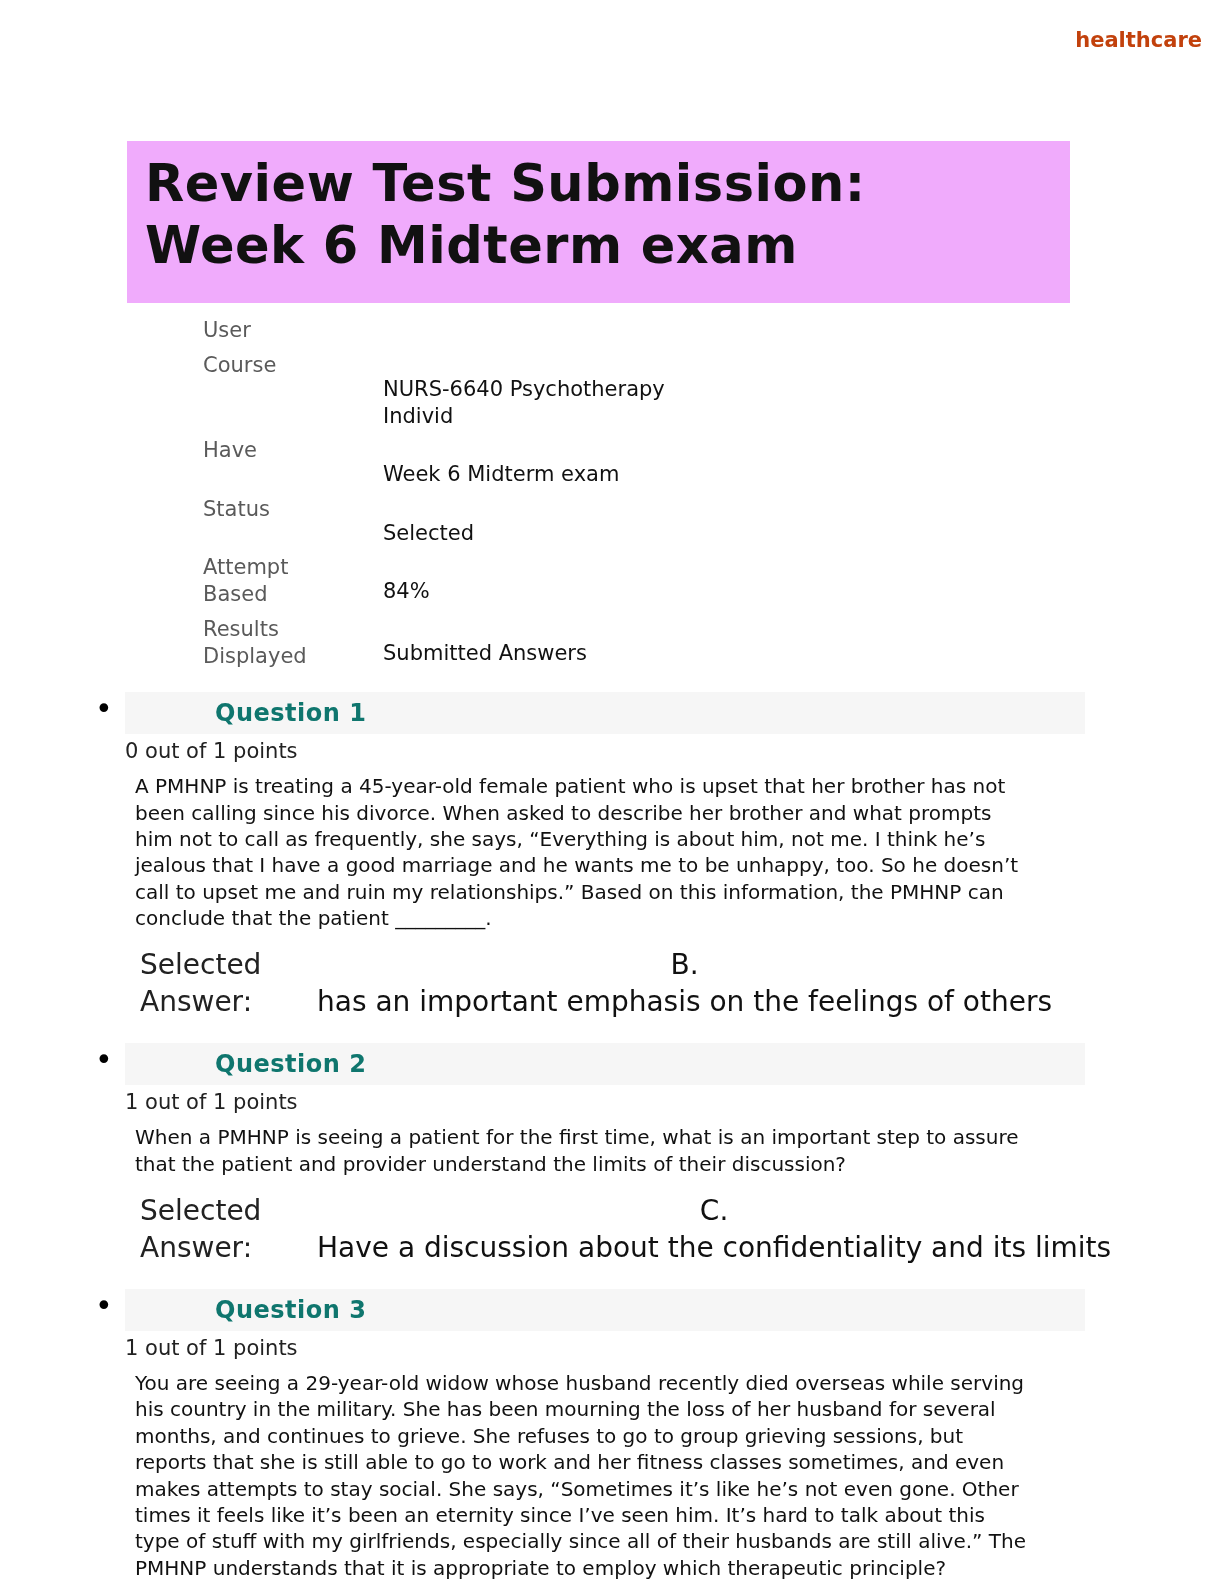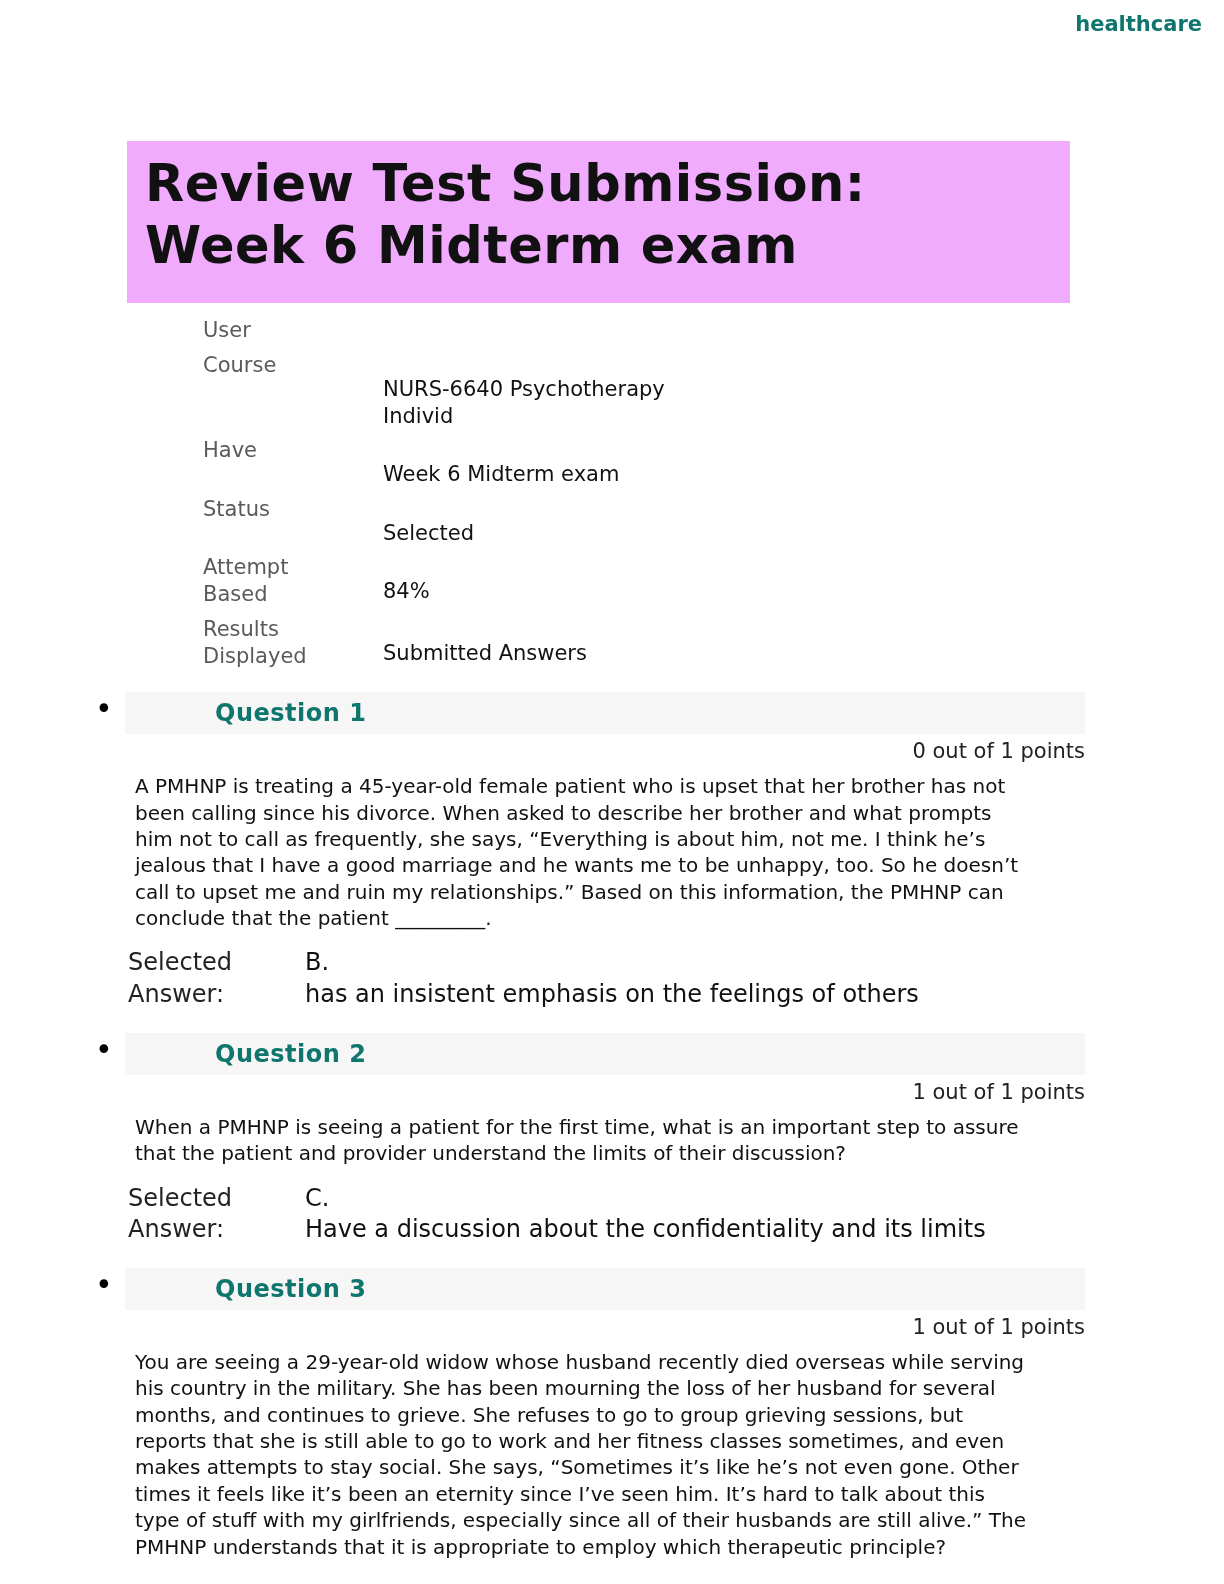--- a/index.html
+++ b/index.html
@@ -11,25 +11,25 @@
     position: relative;
     width: 1224px;
     height: 1584px;
     background: #ffffff;
     font-family: "DejaVu Sans", "Liberation Sans", sans-serif;
     color: #1a1a1a;
     overflow: hidden;
   }
   .watermark {
     position: absolute;
-    top: 12px;
+    top: 28px;
     right: 22px;
     font-size: 21px;
     font-weight: bold;
-    color: #0f766e;
+    color: #c2410c;
   }
   .title-block {
     margin: 141px 0 0 127px;
     width: 943px;
     background: #f0abfc;
     padding: 12px 0 26px 18px;
     box-sizing: border-box;
   }
   .title-line {
     display: block;
@@ -80,37 +80,38 @@
     box-sizing: border-box;
     font-size: 24px;
     font-weight: bold;
     letter-spacing: 0.5px;
     color: #0f766e;
   }
   .q-points {
     margin-left: 30px;
     width: 960px;
     box-sizing: border-box;
-    text-align: right;
+    text-align: left;
     font-size: 21px;
     color: #222222;
     padding: 5px 0 2px 0;
   }
   .q-body {
     margin: 8px 0 0 40px;
     width: 895px;
     font-size: 20px;
     line-height: 1.32;
     color: #111111;
   }
   .answer-row {
     display: flex;
-    margin: 16px 0 6px 33px;
-    font-size: 24px;
+    margin: 16px 0 6px 45px;
+    font-size: 28px;
     line-height: 1.32;
+    text-align: center;
   }
   .answer-label {
     width: 105px;
     margin-right: 72px;
     color: #222222;
     flex: 0 0 auto;
   }
   .answer-value {
     color: #111111;
   }
@@ -164,21 +165,21 @@
     <span class="bullet">•</span>
     <div class="q-titlebar">
       <span>Question 1</span>
     </div>
     <div class="q-points">0 out of 1 points</div>
     <p class="q-body">A PMHNP is treating a 45-year-old female patient who is upset that her brother has not been calling since his divorce. When asked to describe her brother and what prompts him not to call as frequently, she says, “Everything is about him, not me. I think he’s jealous that I have a good marriage and he wants me to be unhappy, too. So he doesn’t call to upset me and ruin my relationships.” Based on this information, the PMHNP can conclude that the patient _________.</p>
     <div class="answer-row">
       <div class="answer-label">Selected Answer:</div>
       <div class="answer-value">
         <div>B.</div>
-        <div>has an insistent emphasis on the feelings of others</div>
+        <div>has an important emphasis on the feelings of others</div>
       </div>
     </div>
   </section>
 
   <section class="question">
     <span class="bullet">•</span>
     <div class="q-titlebar">
       <span>Question 2</span>
     </div>
     <div class="q-points">1 out of 1 points</div>

